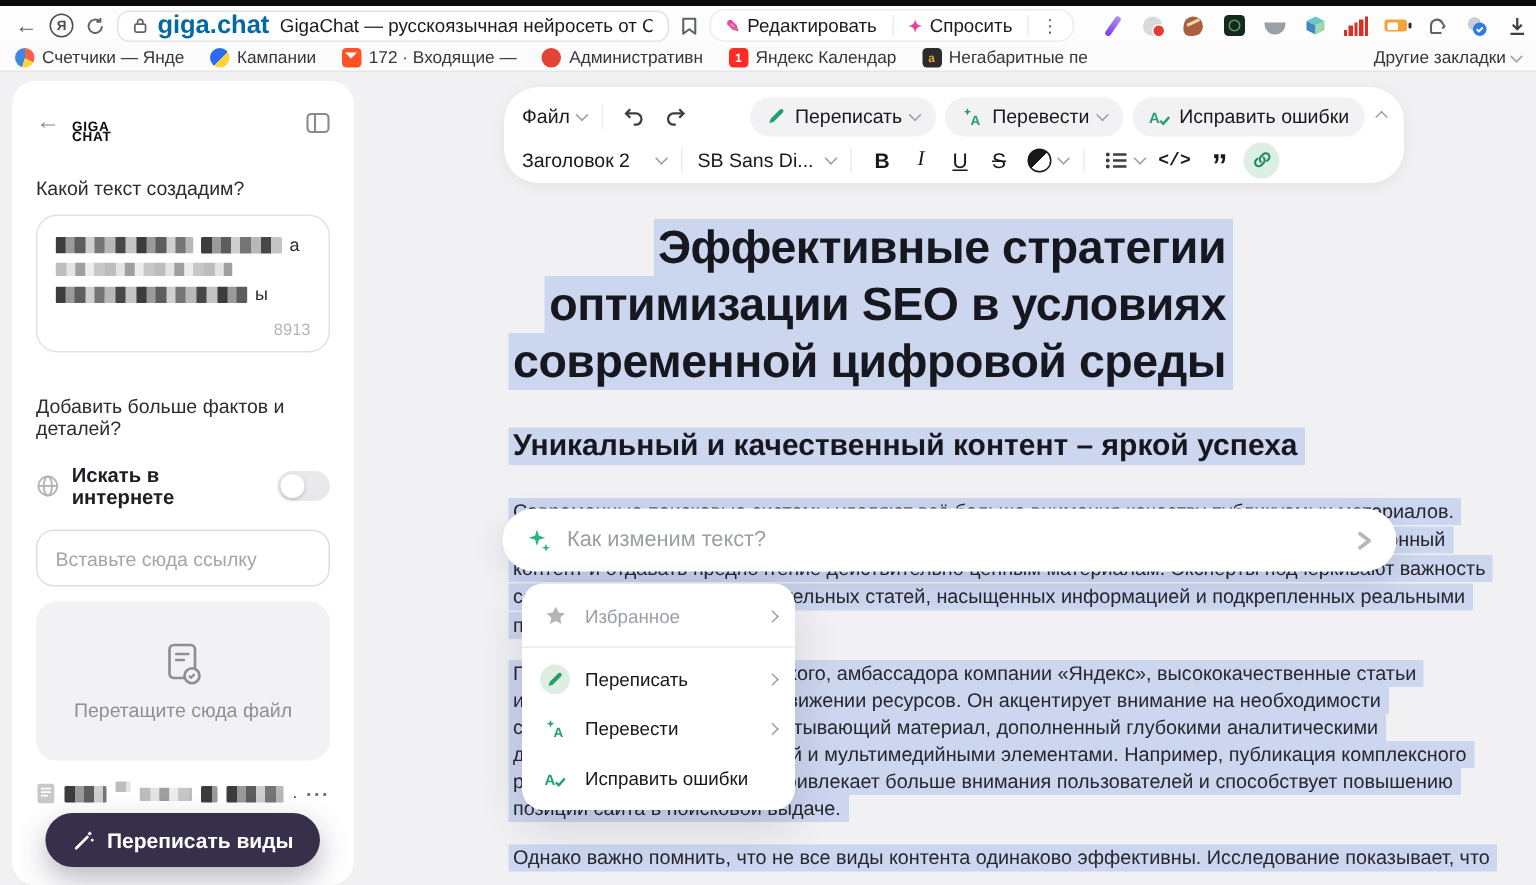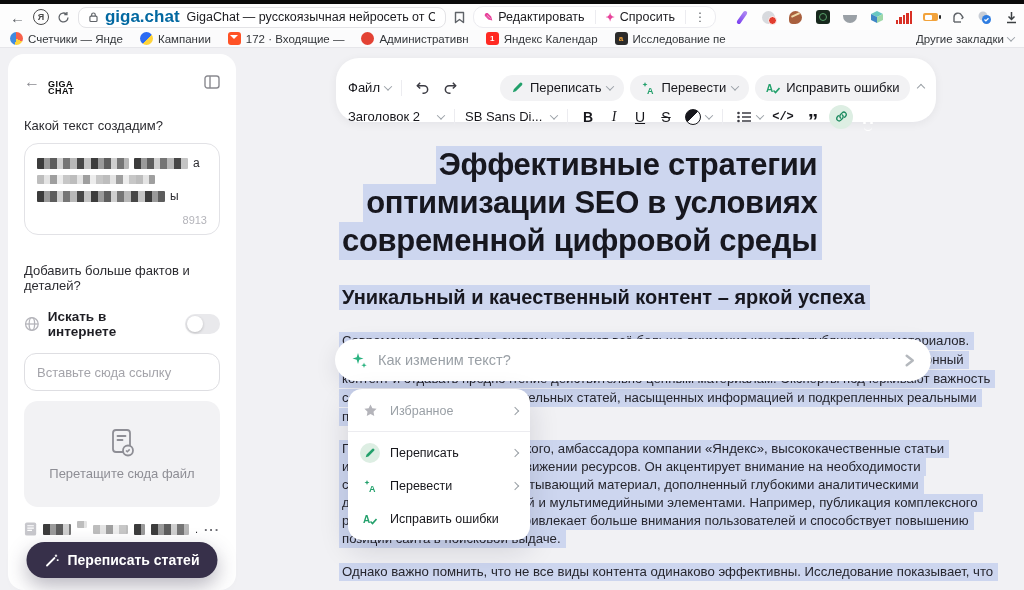--- a/index.html
+++ b/index.html
@@ -94,21 +94,21 @@
   .dz-btn { height:30px; padding:0 14px; border-radius:16px; background:#fff; box-shadow:0 1px 4px rgba(0,0,0,.08);
     font-size:13px; font-weight:700; color:#101014; display:flex; align-items:center; }
   .file-row { display:flex; align-items:center; gap:6px; margin-top:14px; font-size:11px; color:#2b2b30; }
   .file-dots { margin-left:auto; color:#6d6d73; font-size:13px; font-weight:700; letter-spacing:1px; }
   .rewrite-btn { position:absolute; left:50%; transform:translateX(-50%); bottom:12px; height:36px;
     padding:0 18px; border-radius:18px; background:#37304a; color:#fff; font-size:14px; font-weight:600;
     display:flex; align-items:center; gap:8px; white-space:nowrap; box-shadow:0 8px 20px rgba(55,48,74,.35); }
 
   
   .toolbar { position:absolute; left:336px; top:10px; width:600px; height:64px; background:#fff;
-    border-radius:23px; box-shadow:0 2px 10px rgba(20,20,40,.06); padding:15px 12px 0; }
+    border-radius:23px; box-shadow:0 2px 10px rgba(20,20,40,.06); padding:5px 12px 0; }
   .tb-row { display:flex; align-items:center; height:29px; gap:6px; }
   .tb-text { font-size:13px; color:#17171c; display:flex; align-items:center; gap:5px; }
   .vdiv { width:1px; height:16px; background:#ececf0; margin:0 4px; }
   .tb-ico { color:#3c3c44; display:flex; align-items:center; justify-content:center; width:22px; height:22px; }
   .pill { height:26px; border-radius:14px; background:#f2f2f4; display:flex; align-items:center; gap:6px;
     padding:0 11px; font-size:13px; color:#17171c; white-space:nowrap; }
   .pill .gicon { color:#22a06b; display:flex; }
   .collapse { margin-left:auto; color:#9aa0a6; }
   .fmt { font-size:14px; color:#17171c; width:20px; text-align:center; }
   .fmt.b { font-weight:800; }
@@ -277,21 +277,21 @@
     <div class="bm">
       <span class="fav fav-admin"></span>
       <span>Административн</span>
     </div>
     <div class="bm">
       <span class="fav fav-cal">1</span>
       <span>Яндекс Календар</span>
     </div>
     <div class="bm">
       <span class="fav fav-avito">a</span>
-      <span>Исследование пе</span>
+      <span>Негабаритные пе</span>
     </div>
     <div class="other-bm">
       <span>Другие закладки</span>
         <span class="chev"></span>
     </div>
   </div>
 
   <div class="page">
 
     <div class="sidebar">
@@ -362,21 +362,21 @@
         <span class="rd" style="width:40px"></span>
         <span>.</span>
         <span class="file-dots">···</span>
       </div>
 
       <div class="rewrite-btn">
         <svg width="15" height="15" viewBox="0 0 15 15">
             <path d="M2.5 12.5L10 5" stroke="#fff" stroke-width="1.8" stroke-linecap="round"></path>
             <path d="M11.5 1.5v2.4M10.3 2.7h2.4M13.2 6.2v1.8M12.3 7.1h1.8" stroke="#fff" stroke-width="1.1"></path>
           </svg>
-        <span>Переписать статей</span>
+        <span>Переписать виды</span>
       </div>
     </div>
 
     <div class="doc-h1">
       <div><span class="hl">Эффективные стратегии</span></div>
       <div><span class="hl">оптимизации SEO в условиях</span></div>
       <div><span class="hl">современной цифровой среды</span></div>
     </div>
     <div class="doc-h2">
       <span class="hl">Уникальный и качественный контент – яркой успеха</span>

